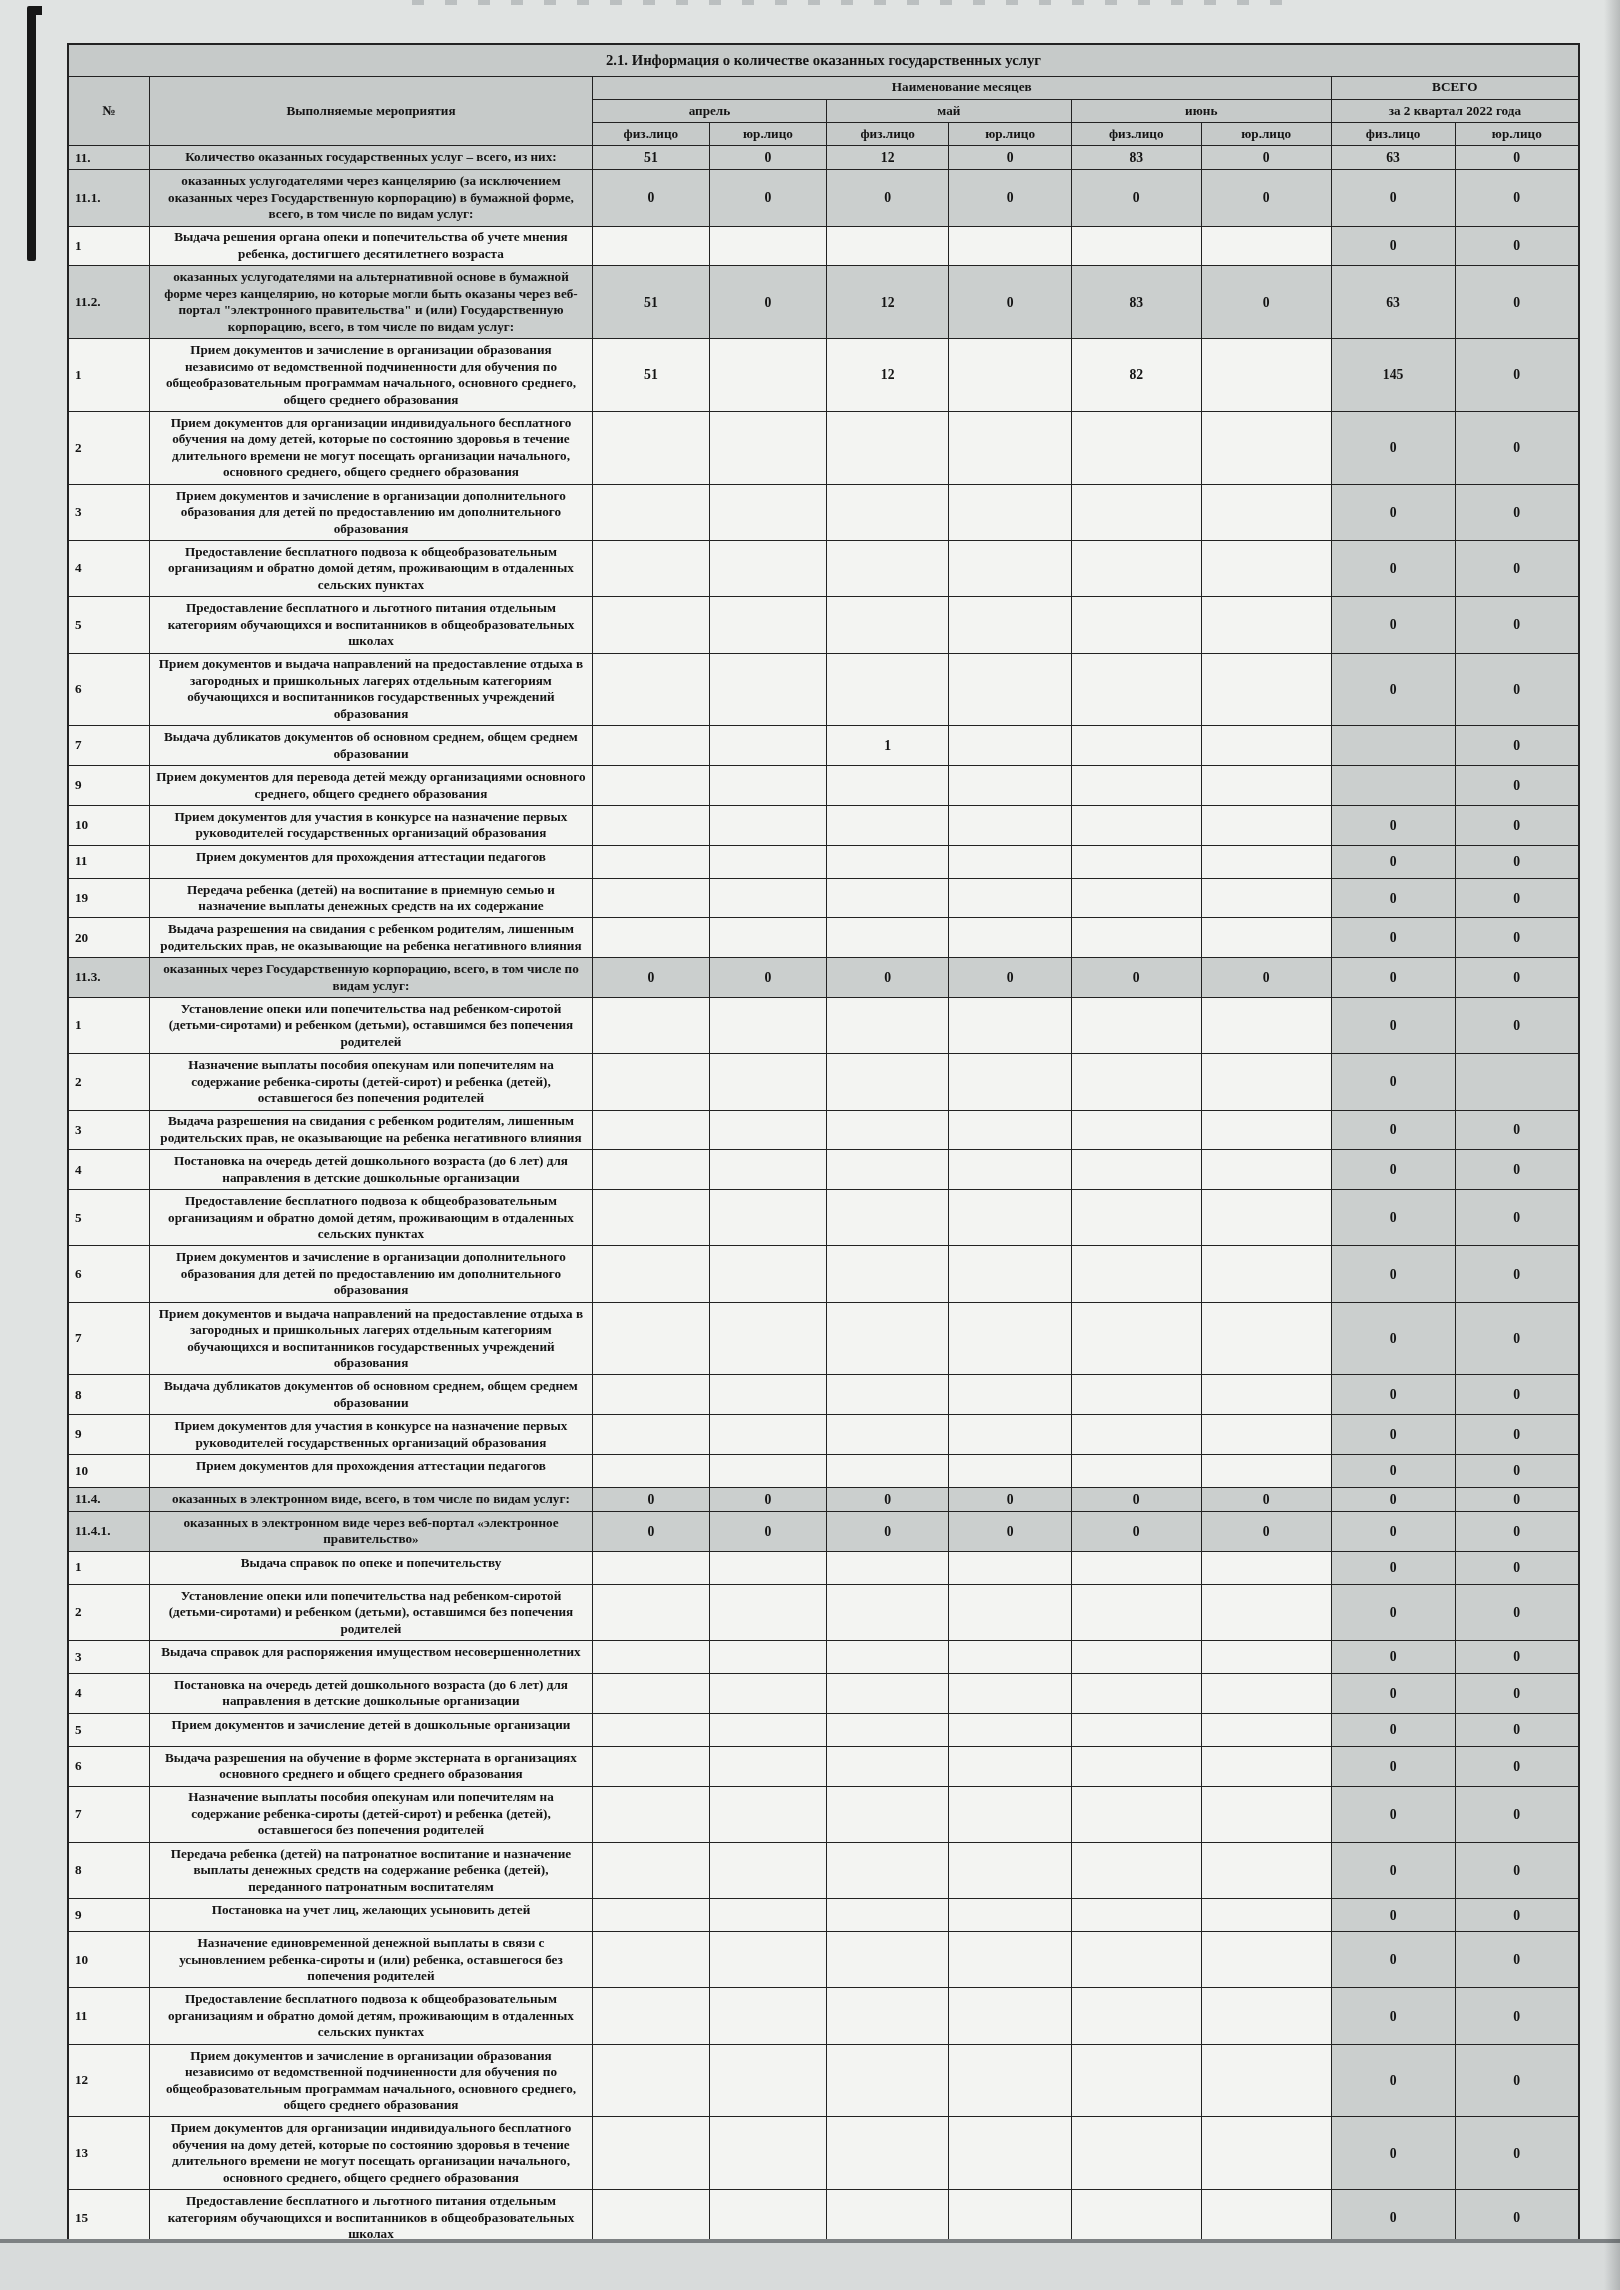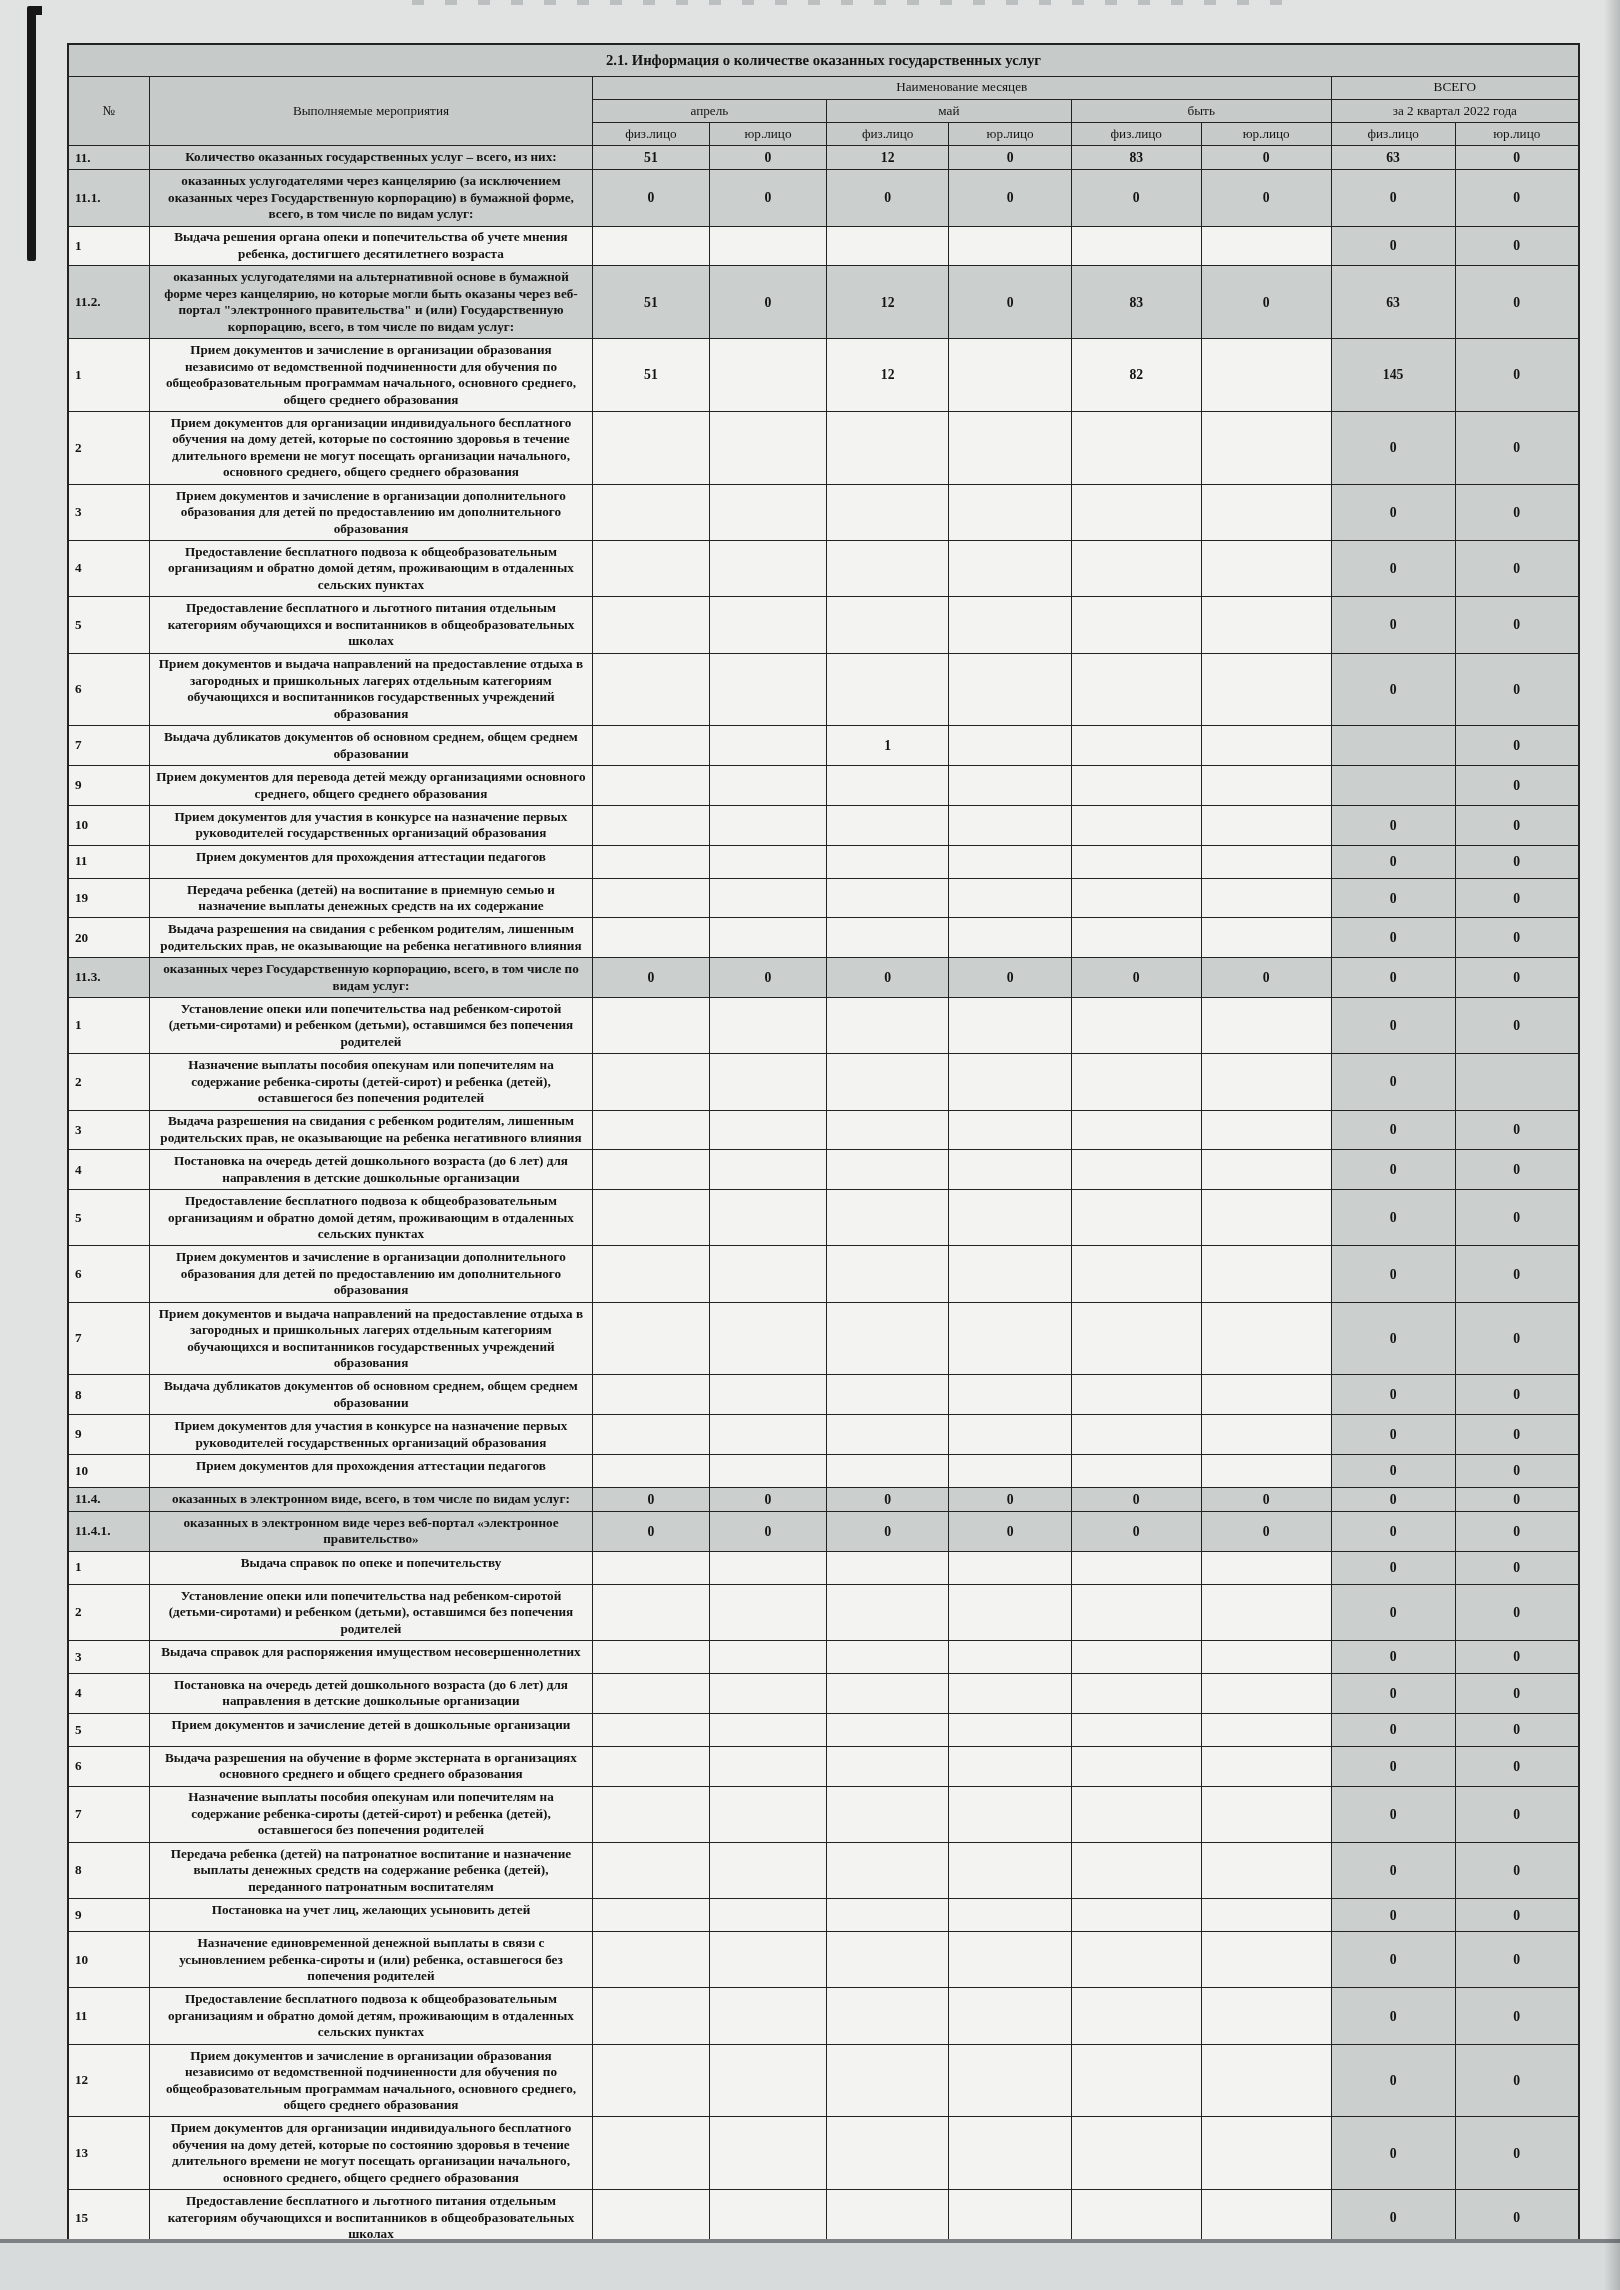--- a/index.html
+++ b/index.html
@@ -28,21 +28,21 @@
     position:absolute; left:67px; top:27.4px; width:1513px;
     border-collapse:collapse; table-layout:fixed;
     border:2.5px solid var(--border);
     margin-top:16px;
   }
   td,th{
     border:1.4px solid var(--border);
     font-size:13.2px; line-height:1.25; color:var(--ink);
     padding:2.9px 5.9px; background:var(--cell); overflow:hidden;
   }
-  th{background:var(--shade2); font-weight:normal; text-align:center; vertical-align:middle;}
+  th{background:var(--shade2); font-weight:bold; text-align:center; vertical-align:middle;}
   .title-cell{background:var(--shade2); font-size:14.7px; font-weight:bold; text-align:center; padding:5.9px 3.9px;}
   td.num{text-align:left; vertical-align:middle; font-weight:bold; width:82px;}
   td.txt{text-align:center; vertical-align:top;}
   td.val{text-align:center; vertical-align:middle; font-weight:bold; font-size:13.7px;}
   tr.item-row td{height:33px;}
   tr.item-row td.txt{font-weight:bold;}
   tr.section-row td{background:var(--shade); font-weight:bold;}
   td.total-col{background:var(--shade);}
   tr.section-row td.total-col{background:var(--shade);}
 </style>
@@ -72,21 +72,21 @@
       </tr>
       <tr>
         <th rowspan="3">№</th>
         <th rowspan="3">Выполняемые мероприятия</th>
         <th colspan="6">Наименование месяцев</th>
         <th colspan="2">ВСЕГО</th>
       </tr>
       <tr>
         <th colspan="2">апрель</th>
         <th colspan="2">май</th>
-        <th colspan="2">быть</th>
+        <th colspan="2">июнь</th>
         <th colspan="2">за 2 квартал 2022 года</th>
       </tr>
       <tr>
         <th>физ.лицо</th>
         <th>юр.лицо</th>
         <th>физ.лицо</th>
         <th>юр.лицо</th>
         <th>физ.лицо</th>
         <th>юр.лицо</th>
         <th class="total-col">физ.лицо</th>

